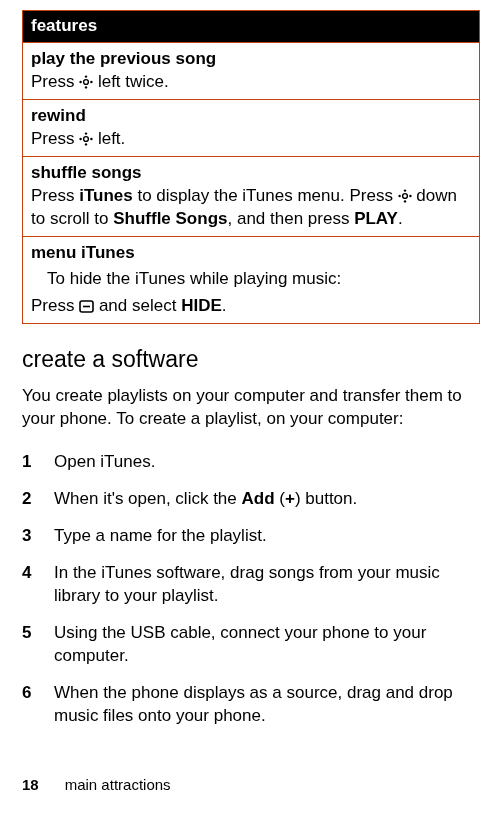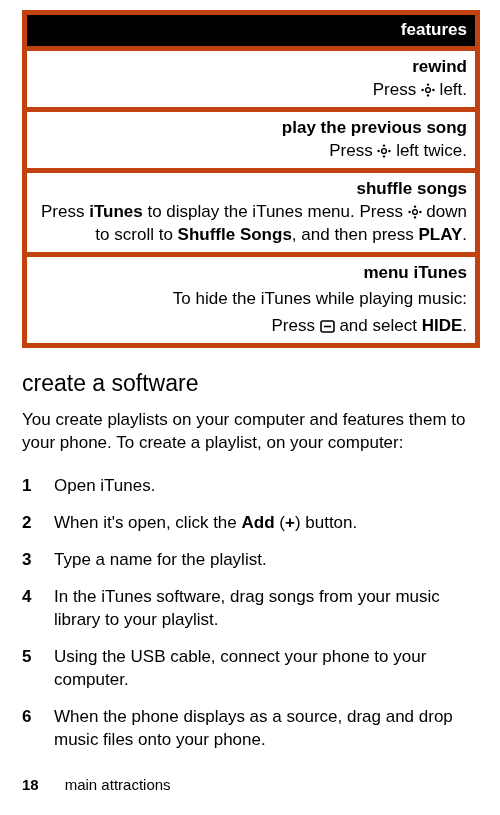--- a/index.html
+++ b/index.html
@@ -13,26 +13,25 @@
   }
   .page {
     padding: 10px 20px 0 22px;
   }
   table {
     width: 100%;
     border-collapse: collapse;
     margin-bottom: 22px;
   }
   td {
-    border: 5px solid #c2410c;
+    border: 1px solid #c2410c;
     padding: 5px 8px;
     vertical-align: top;
     font-size: 17px;
     line-height: 1.35;
-    text-align: right;
   }
   .header-row td {
     background: #000;
     color: #fff;
     font-weight: bold;
     padding: 4px 8px 4px 8px;
     font-size: 17px;
   }
   .bold { font-weight: bold; }
   .menu-label { font-family: Arial Narrow, Arial, sans-serif; font-weight: bold; font-stretch: condensed; }
@@ -83,44 +82,44 @@
 <div class="page">
 
 <table>
   <tbody>
         <tr class="header-row">
     <td>features</td>
   </tr>
 
   <tr>
           <td>
+    <div class="bold">play the previous song</div>
+    <div>
+      <span>Press </span><svg class="nav" width="14" height="14" viewBox="0 0 14 14">
+                <circle cx="7" cy="7" r="2.4" fill="none" stroke="#000" stroke-width="1.4"></circle>
+                <circle cx="7" cy="1.6" r="1.2" fill="#000"></circle>
+                <circle cx="7" cy="12.4" r="1.2" fill="#000"></circle>
+                <circle cx="1.6" cy="7" r="1.2" fill="#000"></circle>
+                <circle cx="12.4" cy="7" r="1.2" fill="#000"></circle>
+              </svg><span> left twice.</span>
+    </div>
+  </td>
+        </tr>
+
+  <tr>
+          <td>
     <div class="bold">rewind</div>
     <div>
       <span>Press </span><svg class="nav" width="14" height="14" viewBox="0 0 14 14">
                 <circle cx="7" cy="7" r="2.4" fill="none" stroke="#000" stroke-width="1.4"></circle>
                 <circle cx="7" cy="1.6" r="1.2" fill="#000"></circle>
                 <circle cx="7" cy="12.4" r="1.2" fill="#000"></circle>
                 <circle cx="1.6" cy="7" r="1.2" fill="#000"></circle>
                 <circle cx="12.4" cy="7" r="1.2" fill="#000"></circle>
               </svg><span> left.</span>
-    </div>
-  </td>
-        </tr>
-
-  <tr>
-          <td>
-    <div class="bold">play the previous song</div>
-    <div>
-      <span>Press </span><svg class="nav" width="14" height="14" viewBox="0 0 14 14">
-                <circle cx="7" cy="7" r="2.4" fill="none" stroke="#000" stroke-width="1.4"></circle>
-                <circle cx="7" cy="1.6" r="1.2" fill="#000"></circle>
-                <circle cx="7" cy="12.4" r="1.2" fill="#000"></circle>
-                <circle cx="1.6" cy="7" r="1.2" fill="#000"></circle>
-                <circle cx="12.4" cy="7" r="1.2" fill="#000"></circle>
-              </svg><span> left twice.</span>
     </div>
   </td>
         </tr>
 
   <tr>
           <td>
     <div class="bold">shuffle songs</div>
     <div>
       <span>Press </span><span class="menu-label">iTunes</span><span> to display the iTunes menu. Press </span><svg class="nav" width="14" height="14" viewBox="0 0 14 14">
                 <circle cx="7" cy="7" r="2.4" fill="none" stroke="#000" stroke-width="1.4"></circle>
@@ -143,21 +142,21 @@
                 <line x1="4" y1="6.5" x2="11" y2="6.5" stroke="#000" stroke-width="1.6"></line>
               </svg><span>  and select </span><span class="menu-label">HIDE</span><span>.</span>
     </div>
   </td>
         </tr>
 </tbody>
     </table>
 
 <h2 class="section">create a software</h2>
 
-<p class="body">You create playlists on your computer and features them to your phone. To create a playlist, on your computer:</p>
+<p class="body">You create playlists on your computer and transfer them to your phone. To create a playlist, on your computer:</p>
 
 <ol>
   <li><span>Open iTunes.</span></li>
   <li><span>When it's open, click the </span><span class="menu-label">Add</span><span> (</span><span class="menu-label">+</span><span>) button.</span></li>
   <li><span>Type a name for the playlist.</span></li>
   <li><span> In the iTunes software, drag songs from your music library to your playlist.</span></li>
   <li><span>Using the USB cable, connect your phone to your computer.</span></li>
   <li><span>When the phone displays as a source, drag and drop music files onto your phone.</span></li>
 </ol>
 

